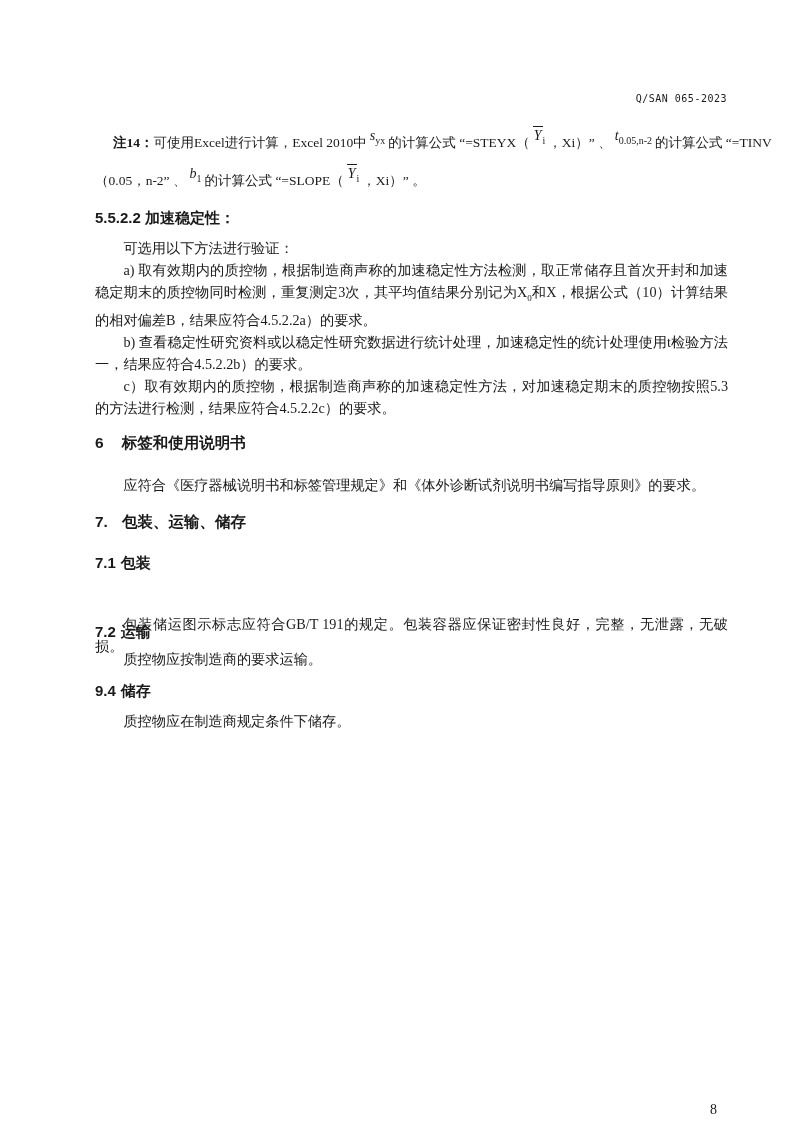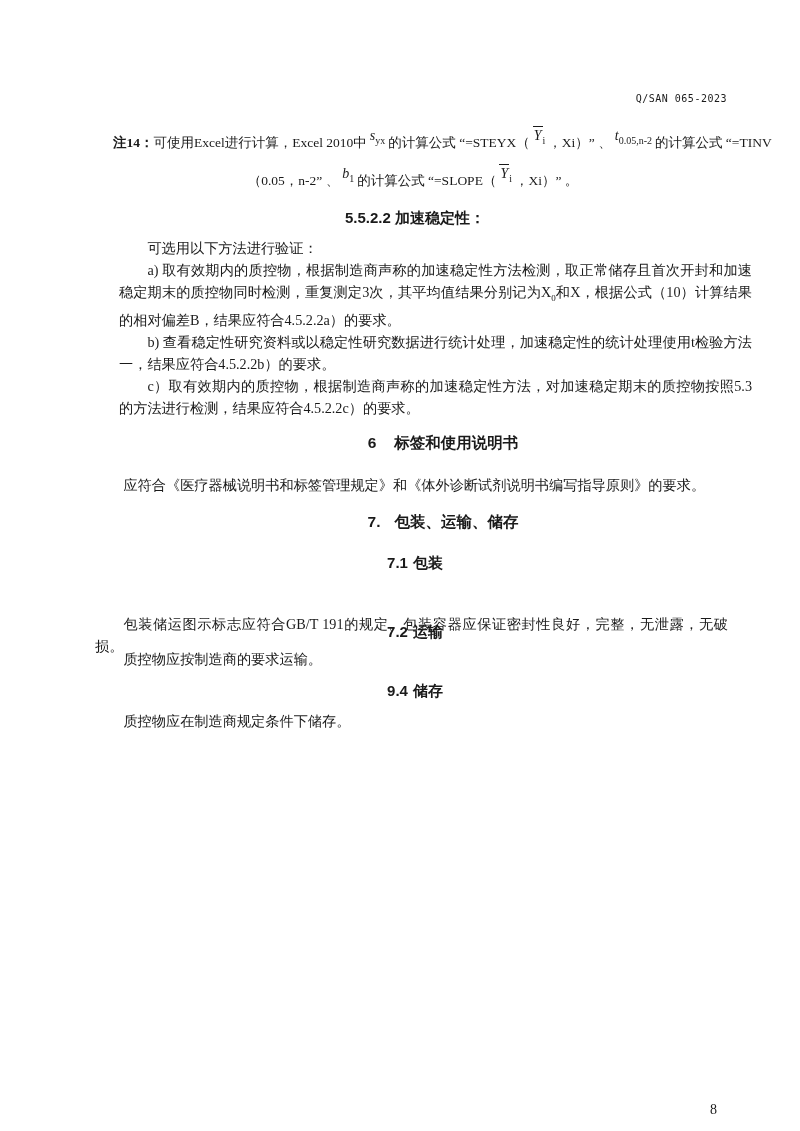--- a/index.html
+++ b/index.html
@@ -1,50 +1,50 @@
 <!DOCTYPE html>
 <html><head>
 <meta charset="utf-8">
 <style>
   html,body{margin:0;padding:0;}
   body{
     width:800px;height:1131px;position:relative;background:#ffffff;
     font-family:"Liberation Serif","DejaVu Serif",serif;
     color:#1a1a1a;
   }
-  .abs{position:absolute;text-align:center;}
+  .abs{position:absolute;}
   #header{top:93px;left:95px;width:632px;text-align:right;
     font-family:"DejaVu Sans Mono","Liberation Mono",monospace;
     font-size:10px;letter-spacing:0.5px;}
   
   #note14{top:124px;left:95px;width:636px;font-size:13.5px;line-height:38px;}
   #note14 .note-line{white-space:nowrap;}
   #note14 .line1{padding-left:18px;}
   .note-label{font-weight:600;}
   .math{display:inline-block;font-family:"Liberation Serif","DejaVu Serif",serif;
     transform:translateY(-7px);margin:0 3px;line-height:1;}
   .math .mi{font-style:italic;font-size:14px;}
   .math sub{font-size:10px;line-height:1;}
   .ovl{display:inline-block;font-style:italic;border-top:1.2px solid #1a1a1a;
     padding:1px 1px 0 1px;font-size:14px;line-height:1.1;}
   
   .h1{font-family:"Liberation Sans","DejaVu Sans",sans-serif;font-weight:bold;
-    font-size:15.5px;line-height:20px;left:95px;width:640px;margin-left:28px;}
+    font-size:15.5px;line-height:20px;left:95px;width:640px;}
   .h1 .num{margin-right:18px;}
   .h1 .num-dot{margin-right:14px;}
   .h2{font-family:Liberation Sans, sans-serif;font-weight:bold;
     font-size:15px;line-height:20px;left:95px;width:640px;}
   .h2 .num{margin-right:5px;}
   
   .body-block{left:95px;width:633px;font-size:14.2px;line-height:22px;
     text-align:justify;}
   .body-block p{margin:0;text-indent:2em;}
   sub.small{font-size:9px;}
   #h5522{top:208px;}
-  #block5522{top:237px;margin-left:24px;}
+  #block5522{top:237px;}
   #h6{top:433px;}
   #p6{top:474px;}
   #h7{top:512px;}
   #h71{top:553px;}
   #p71{top:613px;}
   #h72{top:622px;}
   #p72{top:648px;}
   #h73{top:681px;}
   #p73{top:710px;}
   #pagenum{top:1102px;left:95px;width:622px;text-align:right;font-size:14px;}

